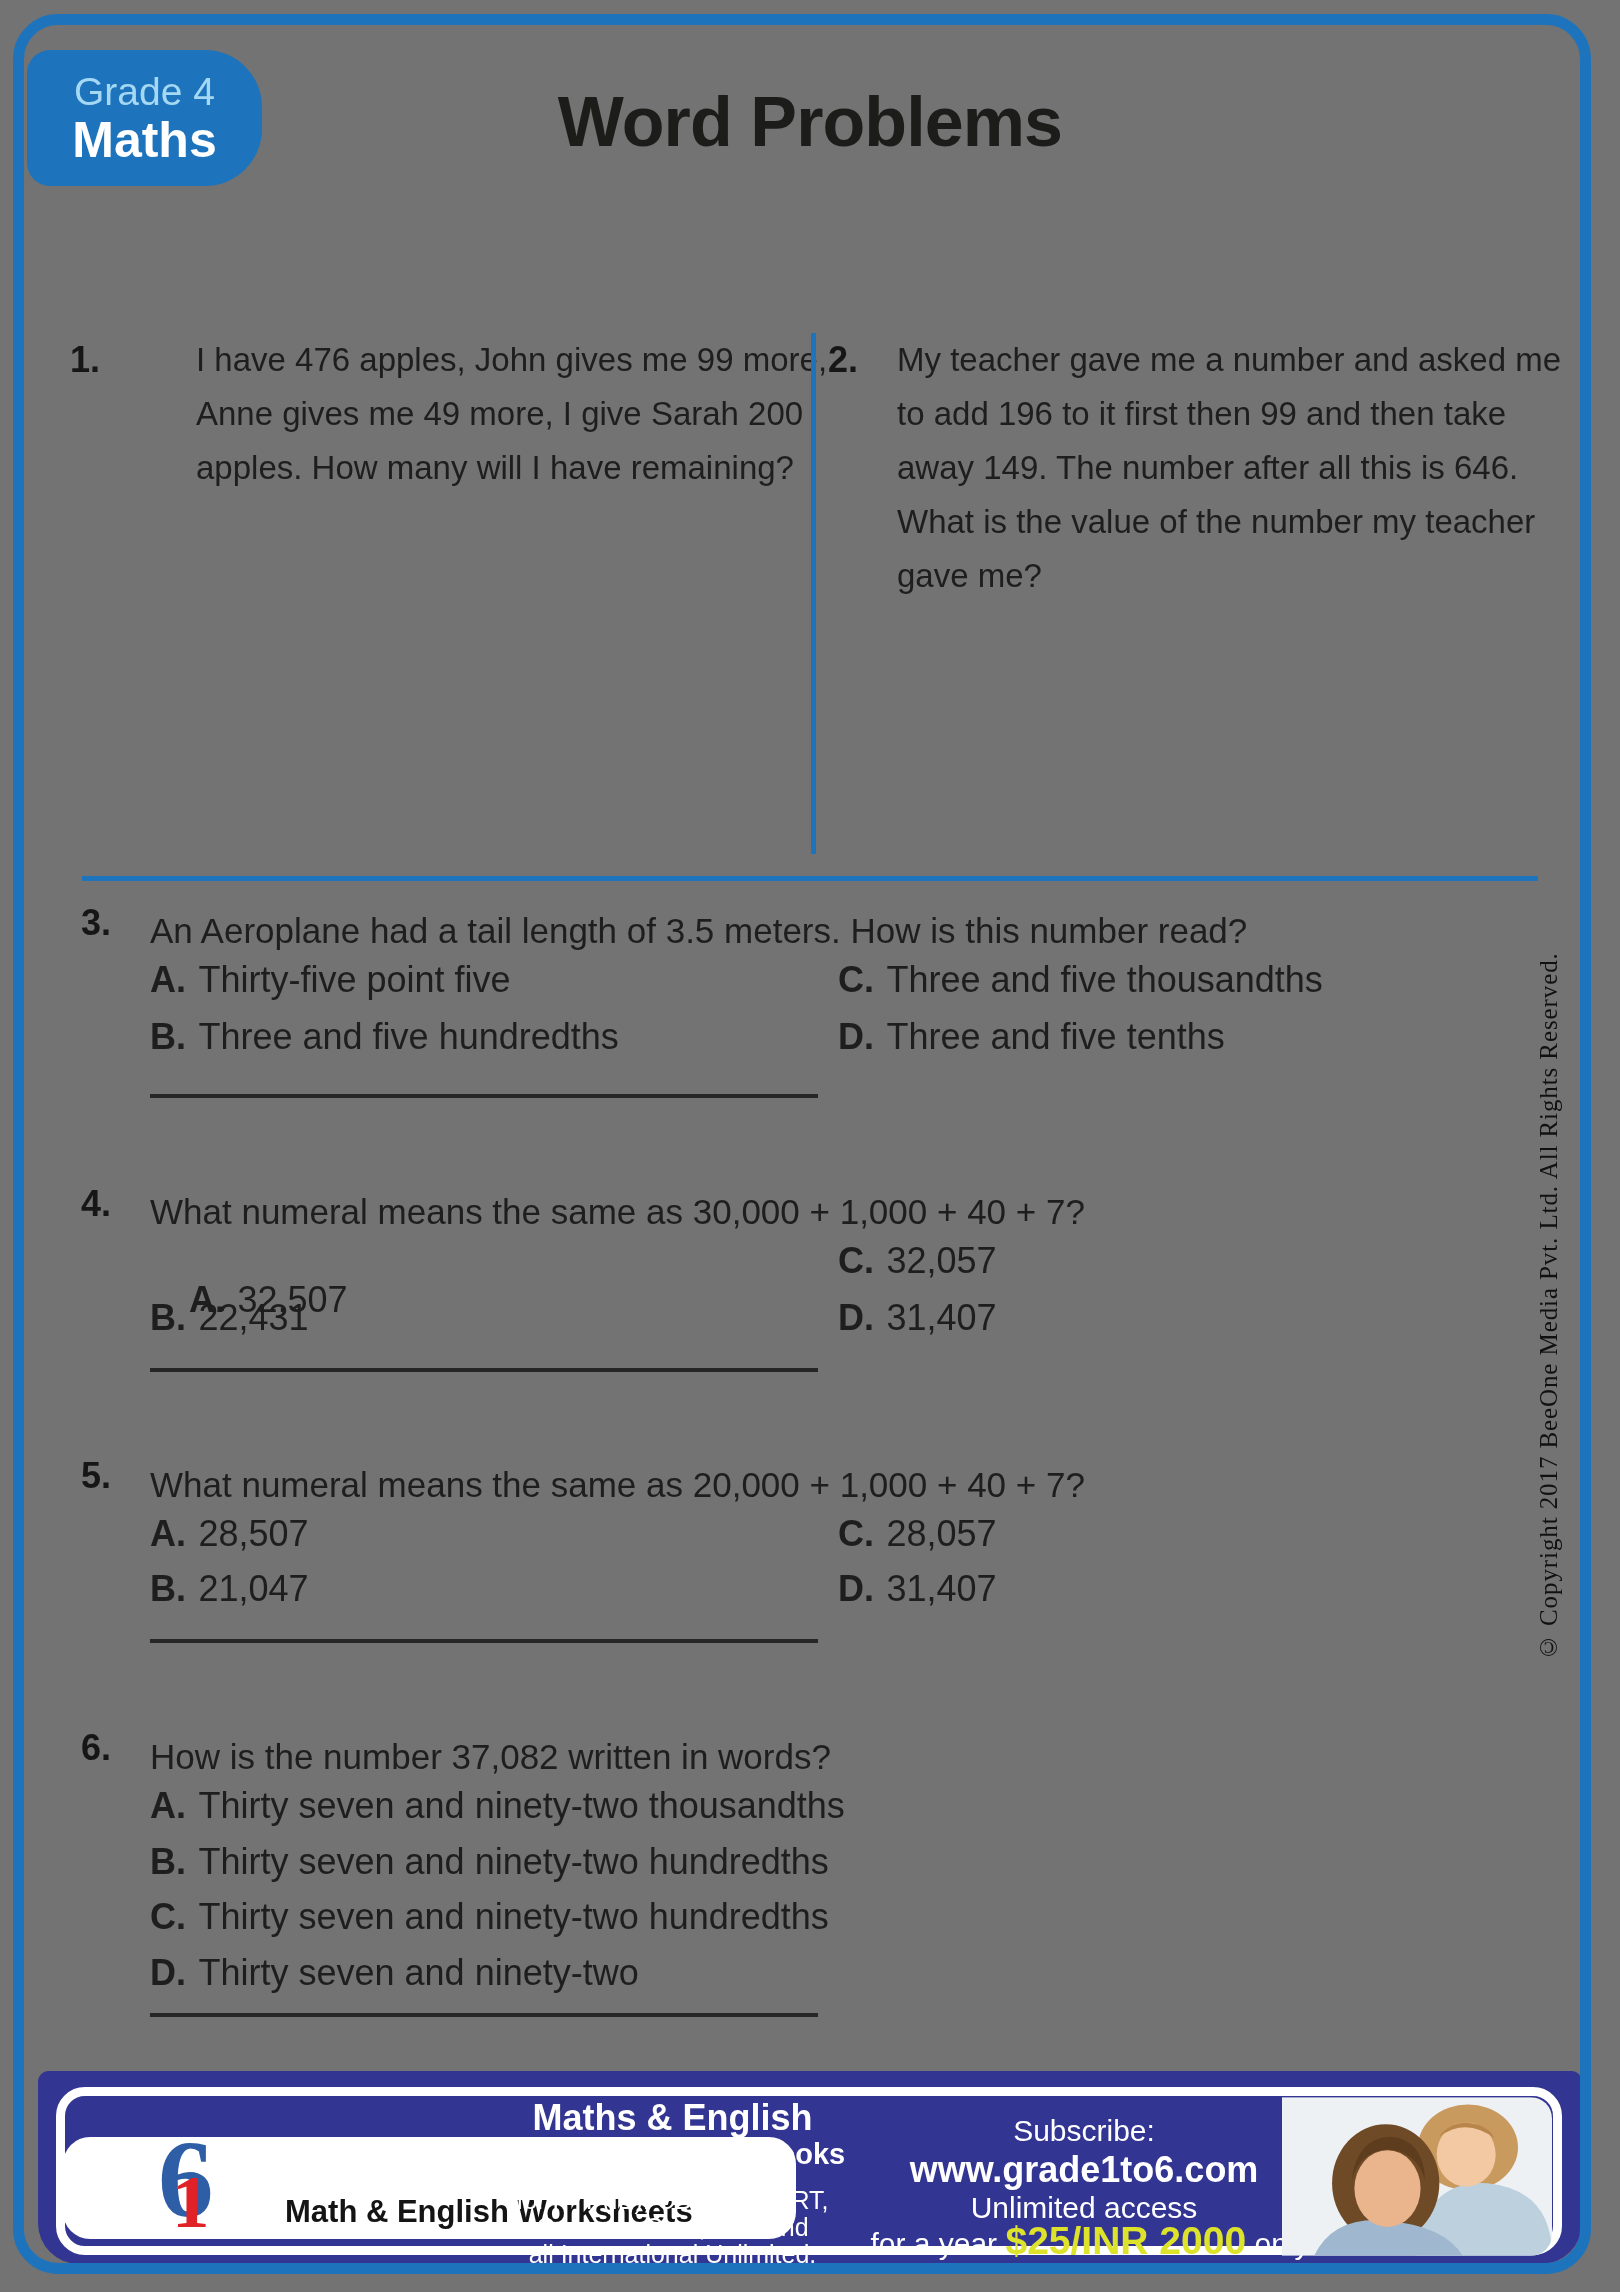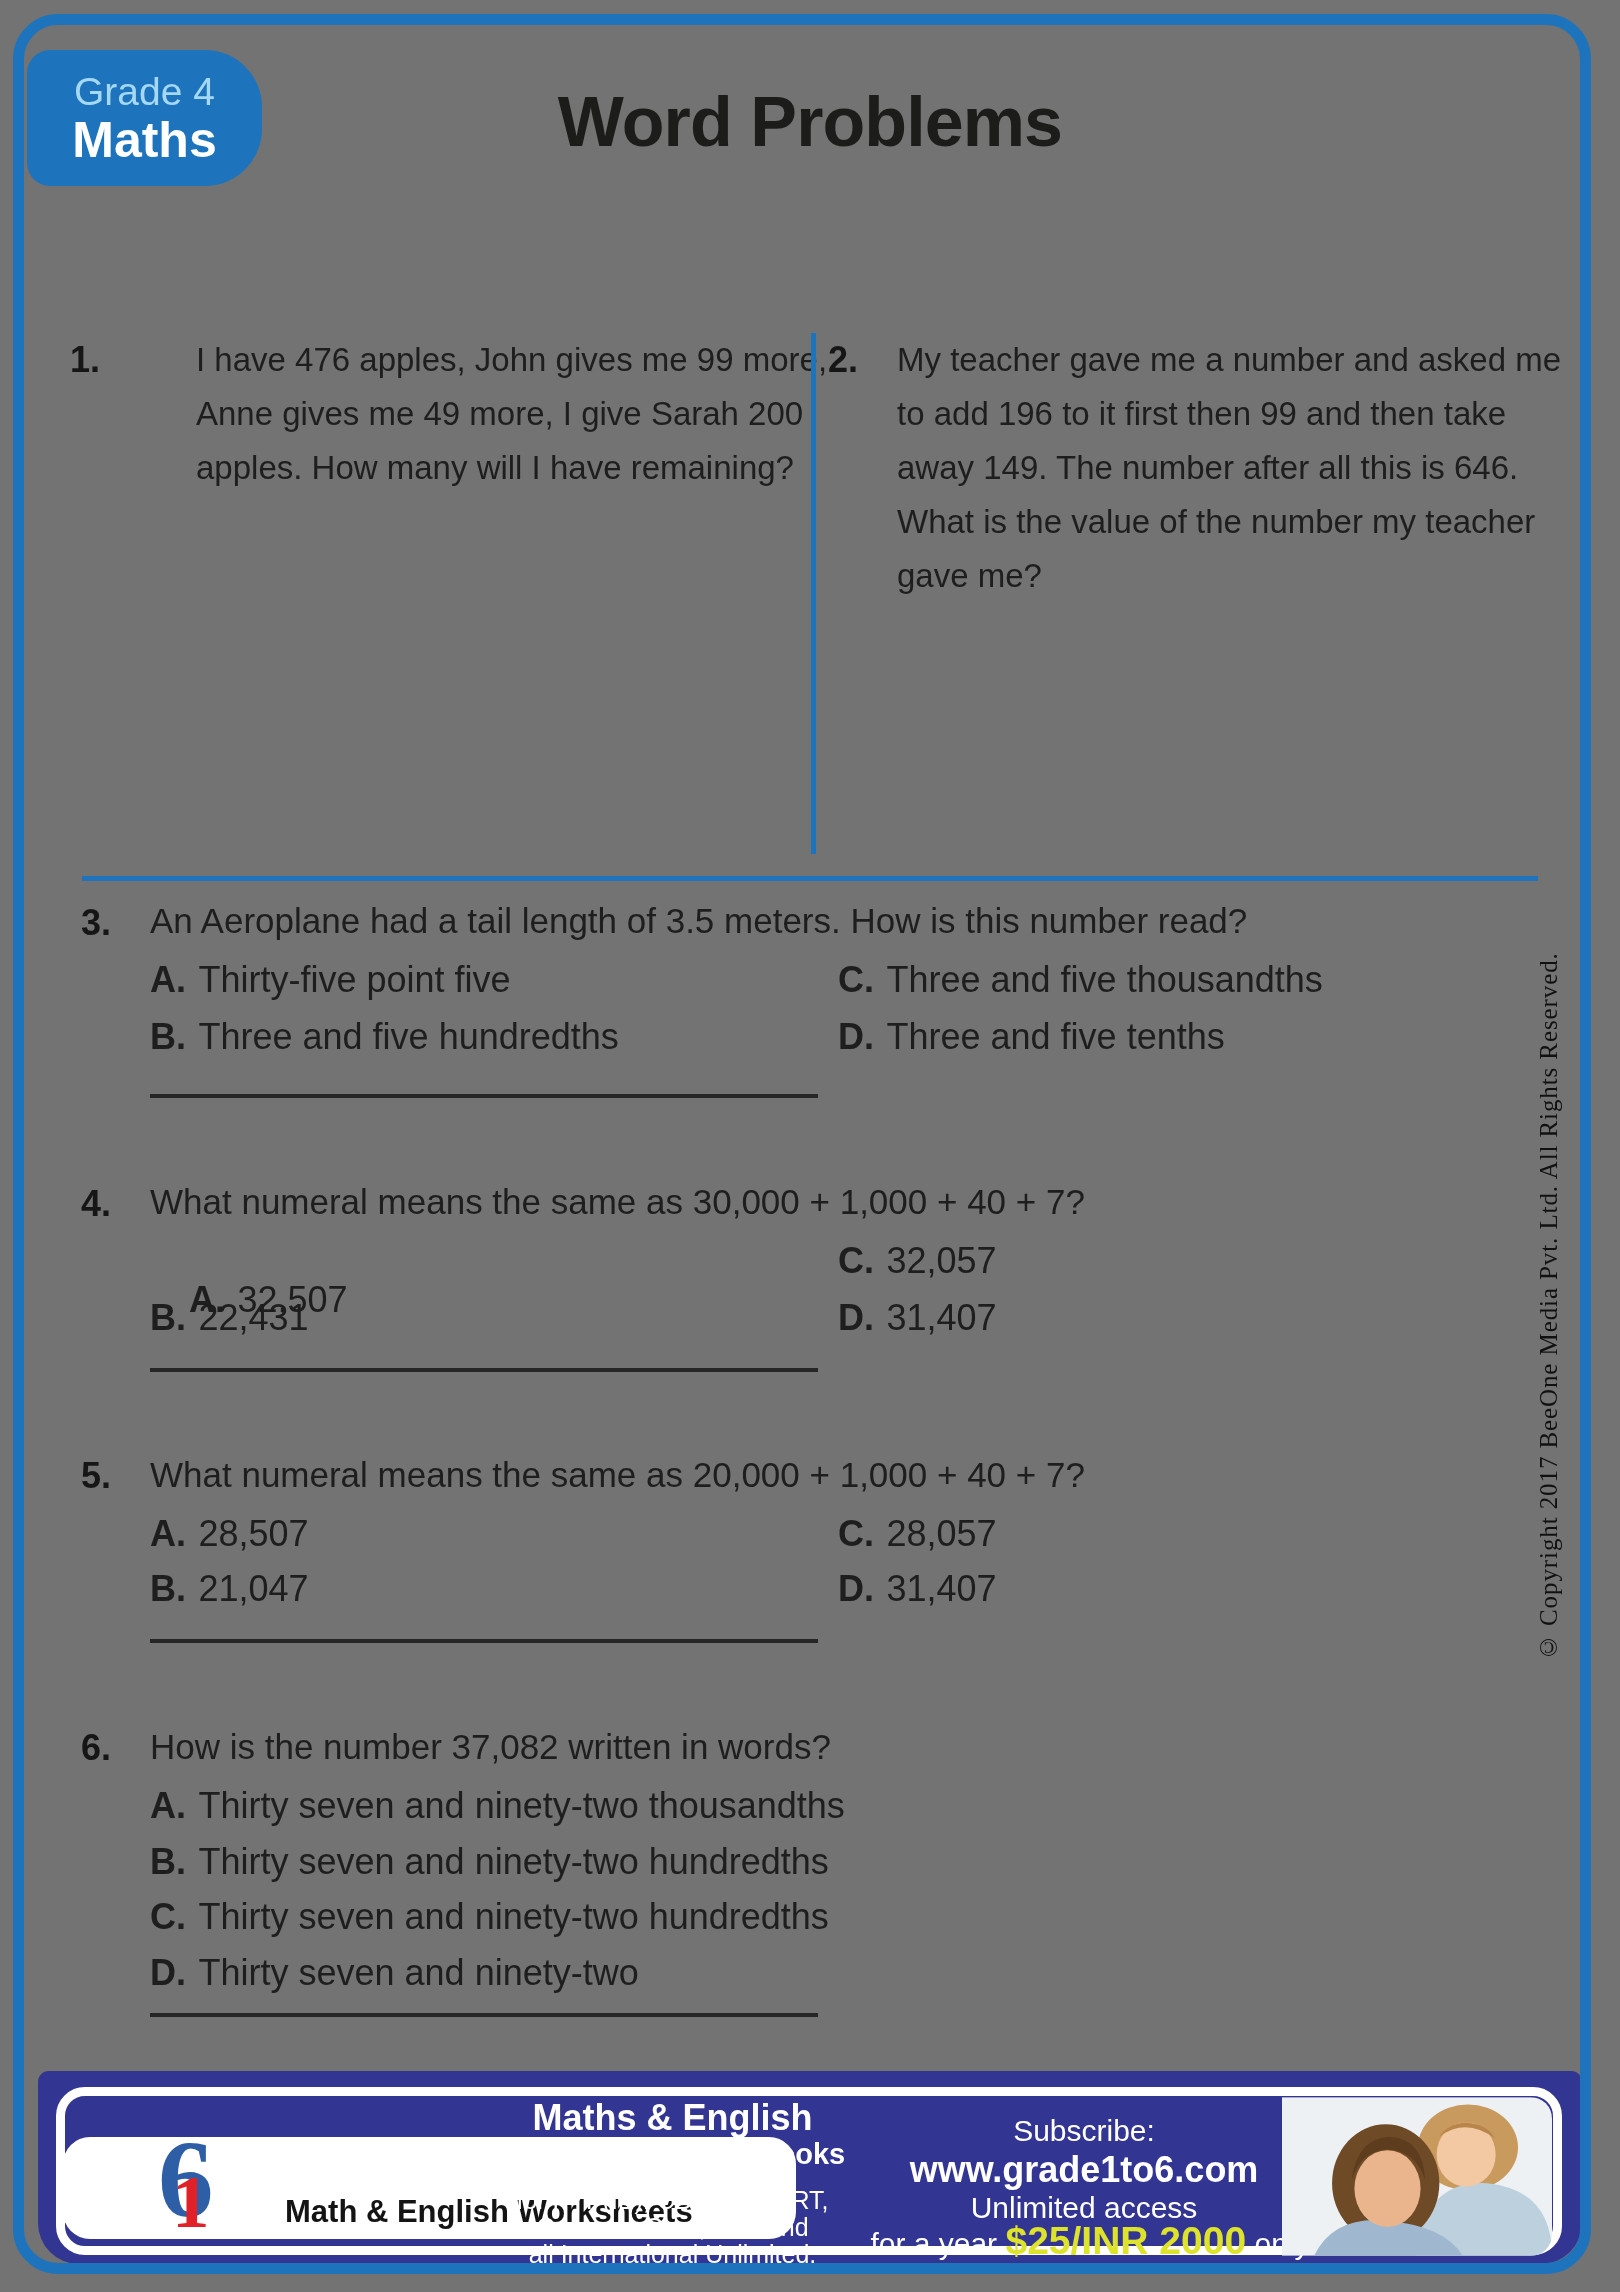--- a/index.html
+++ b/index.html
@@ -15,21 +15,21 @@
          align-items:center;justify-content:center;gap:1.8px;}
   .badge-grade{font-size:39px;color:#a5d8f3;line-height:43px;}
   .badge-subject{font-size:50px;font-weight:bold;color:#ffffff;line-height:52px;}
 
   .title{left:0;top:82px;width:1620px;text-align:center;font-size:70px;font-weight:bold;
          color:#1c1c1a;letter-spacing:-0.9px;z-index:4;}
 
   
   .qnum{font-size:36px;font-weight:bold;color:#161616;line-height:54px;}
   .qtext{font-size:33px;color:#1e1e1e;line-height:54px;}
-  .qheader{font-size:35px;color:#1e1e1e;white-space:nowrap;line-height:43px;}
+  .qheader{font-size:35px;color:#1e1e1e;white-space:nowrap;line-height:43px;margin-top:10px;}
   .opt{white-space:nowrap;font-size:36px;color:#1e1e1e;line-height:43px;}
   .opt .lbl{font-weight:bold;margin-right:12.5px;}
   .answer-line{height:3.6px;background:#262626;}
   .vdiv{width:4.5px;background:#1e74bc;}
   .hdiv{height:5.4px;background:#1e74bc;}
 
   
   .copyright{left:1535px;top:891px;height:770px;writing-mode:vertical-rl;
              transform:rotate(180deg);font-family:"Liberation Serif", serif;
              font-size:25px;color:#111111;white-space:nowrap;letter-spacing:0.9px;}

